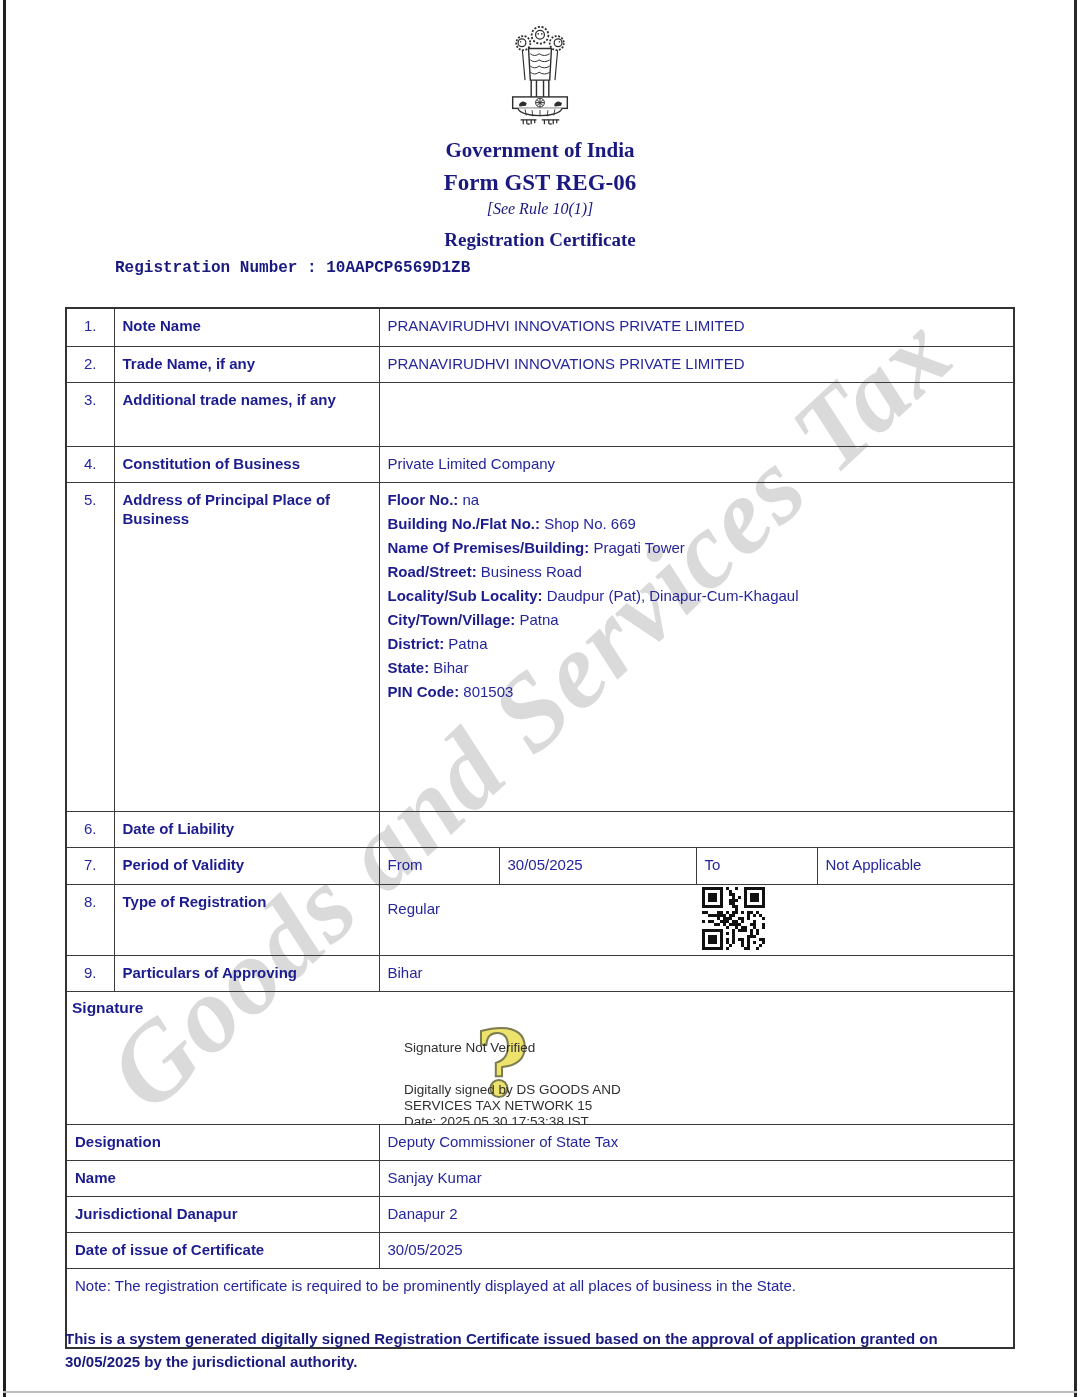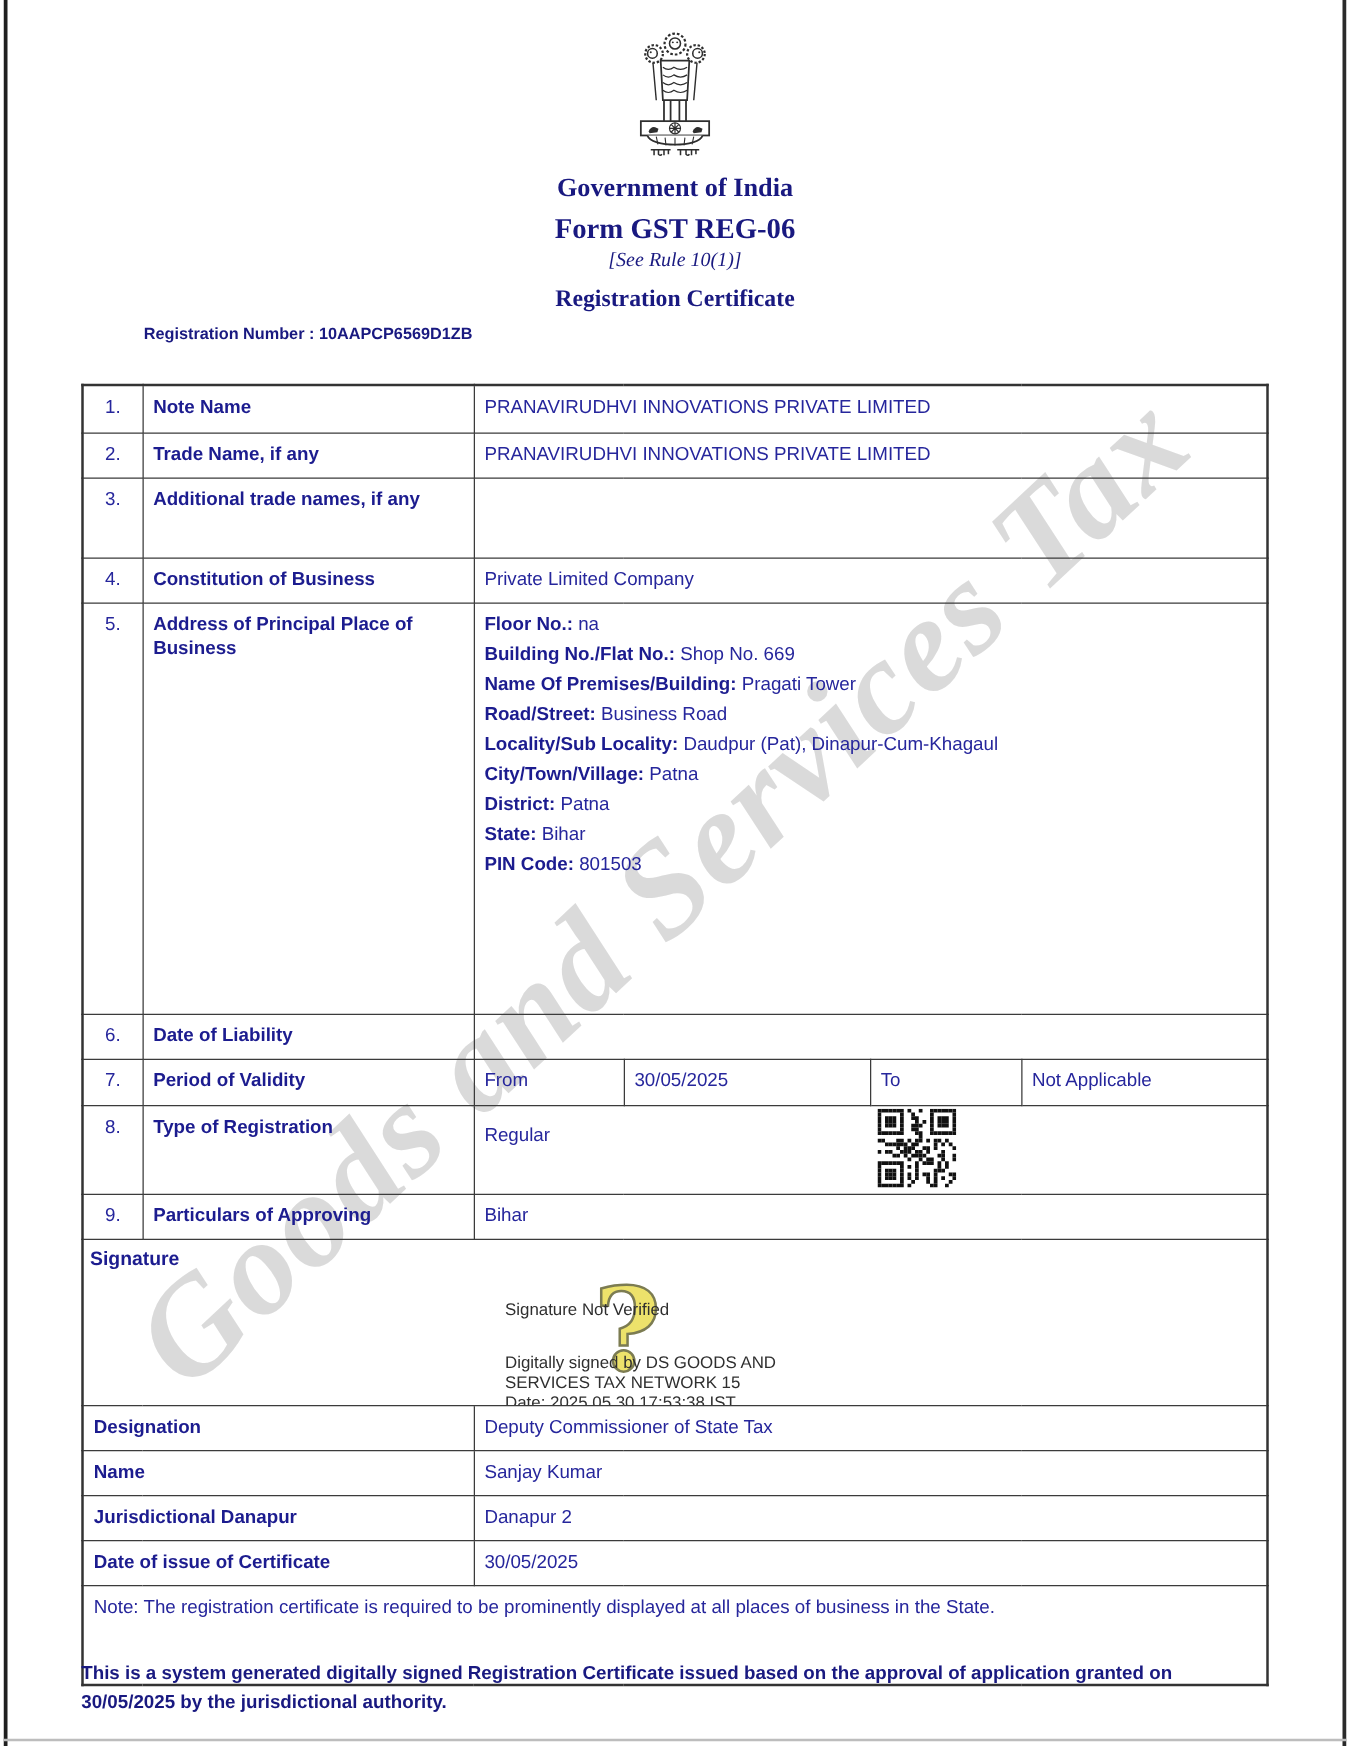--- a/index.html
+++ b/index.html
@@ -21,22 +21,22 @@
   .hdr{position:absolute;left:0;top:0;width:1080px;text-align:center;z-index:2;}
   .emblem{position:absolute;left:494px;top:22px;}
   .gov{position:absolute;top:138px;width:100%;font-family:"Liberation Serif",serif;
        font-weight:bold;font-size:21px;color:#191980;}
   .form-title{position:absolute;top:170px;width:100%;font-family:"Liberation Serif",serif;
        font-weight:bold;font-size:23px;color:#191980;}
   .rule-ref{position:absolute;top:200px;width:100%;font-family:"Liberation Serif",serif;
        font-style:italic;font-size:16px;color:#191980;}
   .cert-title{position:absolute;top:229px;width:100%;font-family:"Liberation Serif",serif;
        font-weight:bold;font-size:19px;color:#191980;}
-  .regnum{position:absolute;left:115px;top:259px;font-family:Liberation Sans, sans-serif;
-       font-weight:bold;font-size:13px;color:#191980;z-index:2;text-align:left;}
+  .regnum{position:absolute;left:115px;top:259px;font-family:Liberation Mono, monospace;
+       font-weight:bold;font-size:16px;color:#191980;z-index:2;text-align:left;}
 
   
   table.cert{position:absolute;left:65px;top:307px;width:948px;border-collapse:collapse;
              table-layout:fixed;z-index:1;background:transparent;}
   table.cert td{border:1px solid #3b3b3b;vertical-align:top;padding:7px 8px;
                 font-size:15px;line-height:1.3;overflow:hidden;}
   table.cert{border:2px solid #333;}
   td.num{text-align:center;color:#26269c;}
   td.lbl,.blab{font-weight:bold;color:#1c1c8f;}
   td.val{color:#26269c;}

